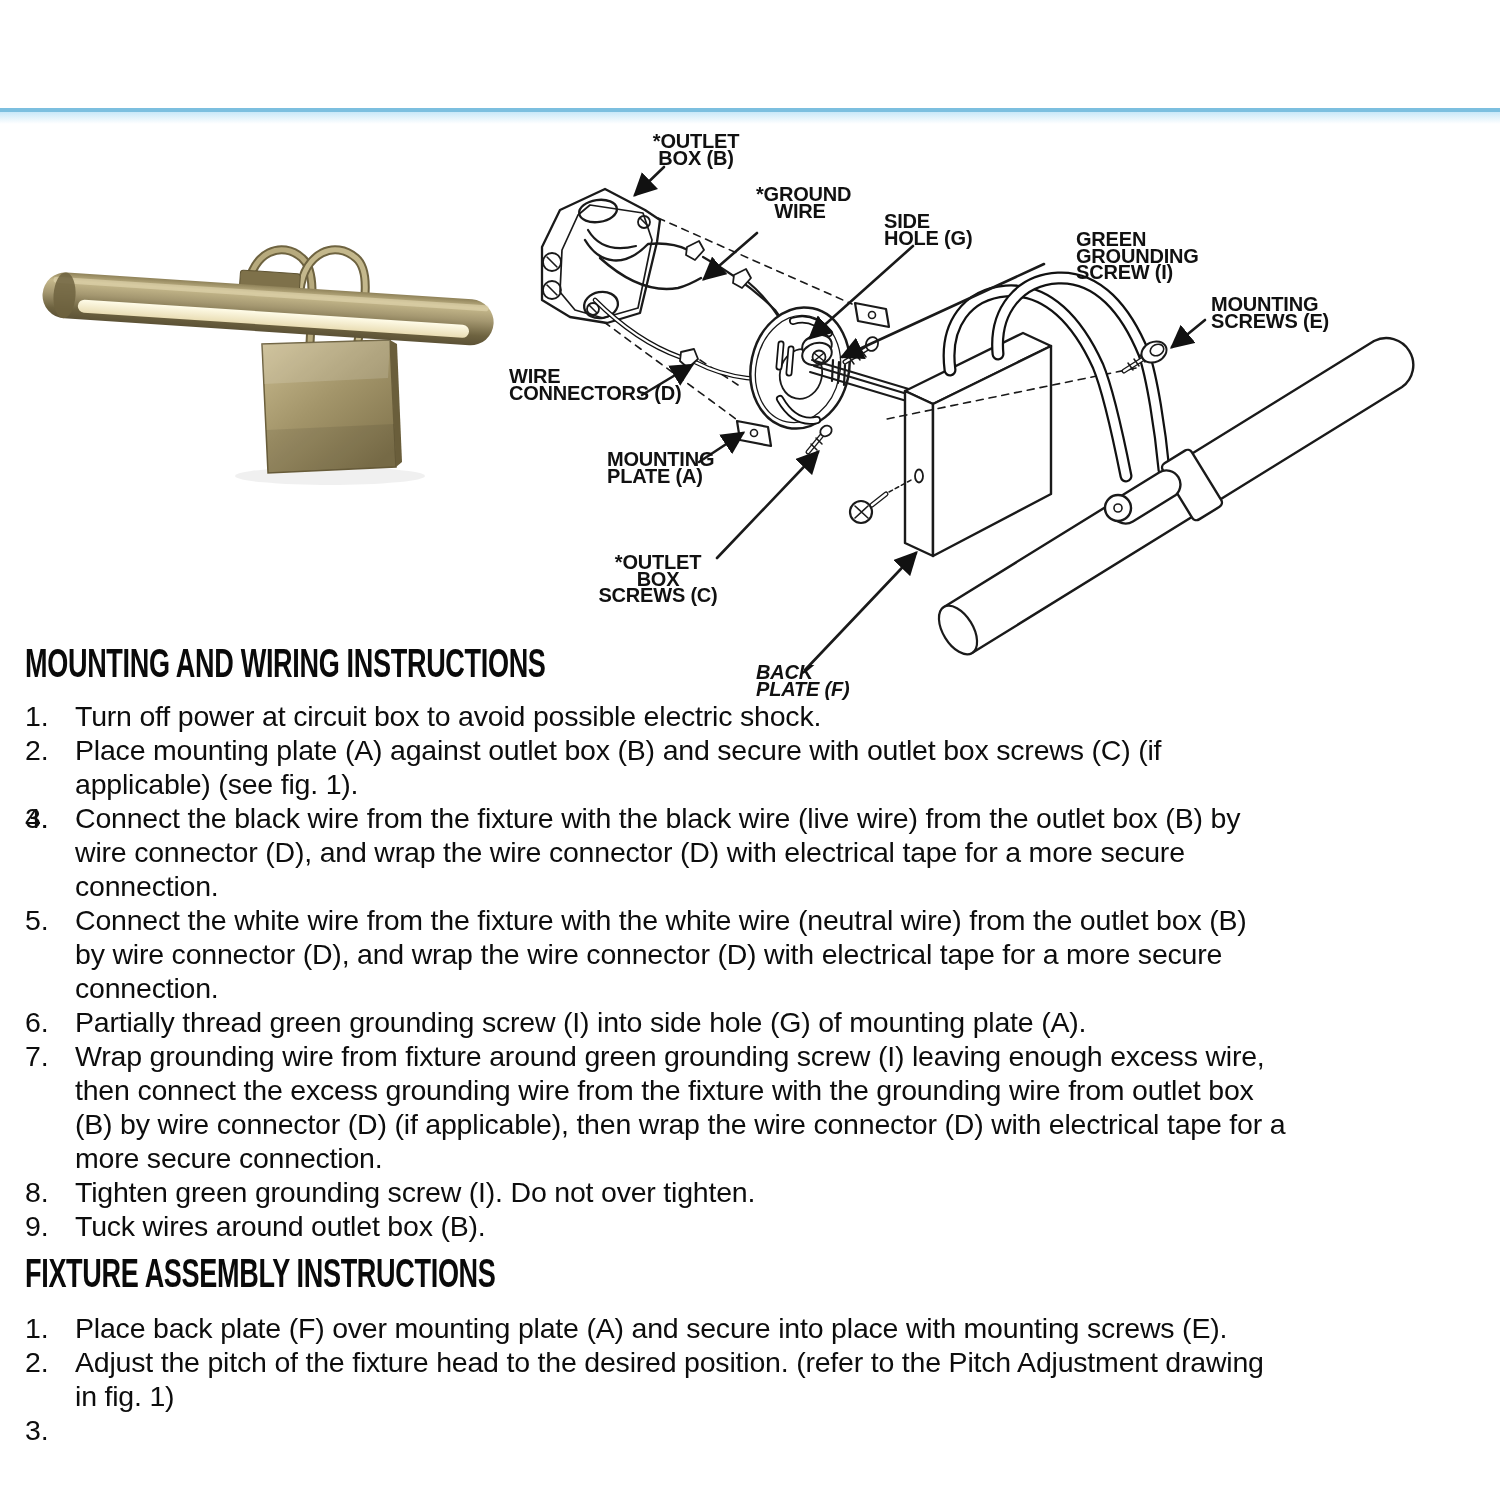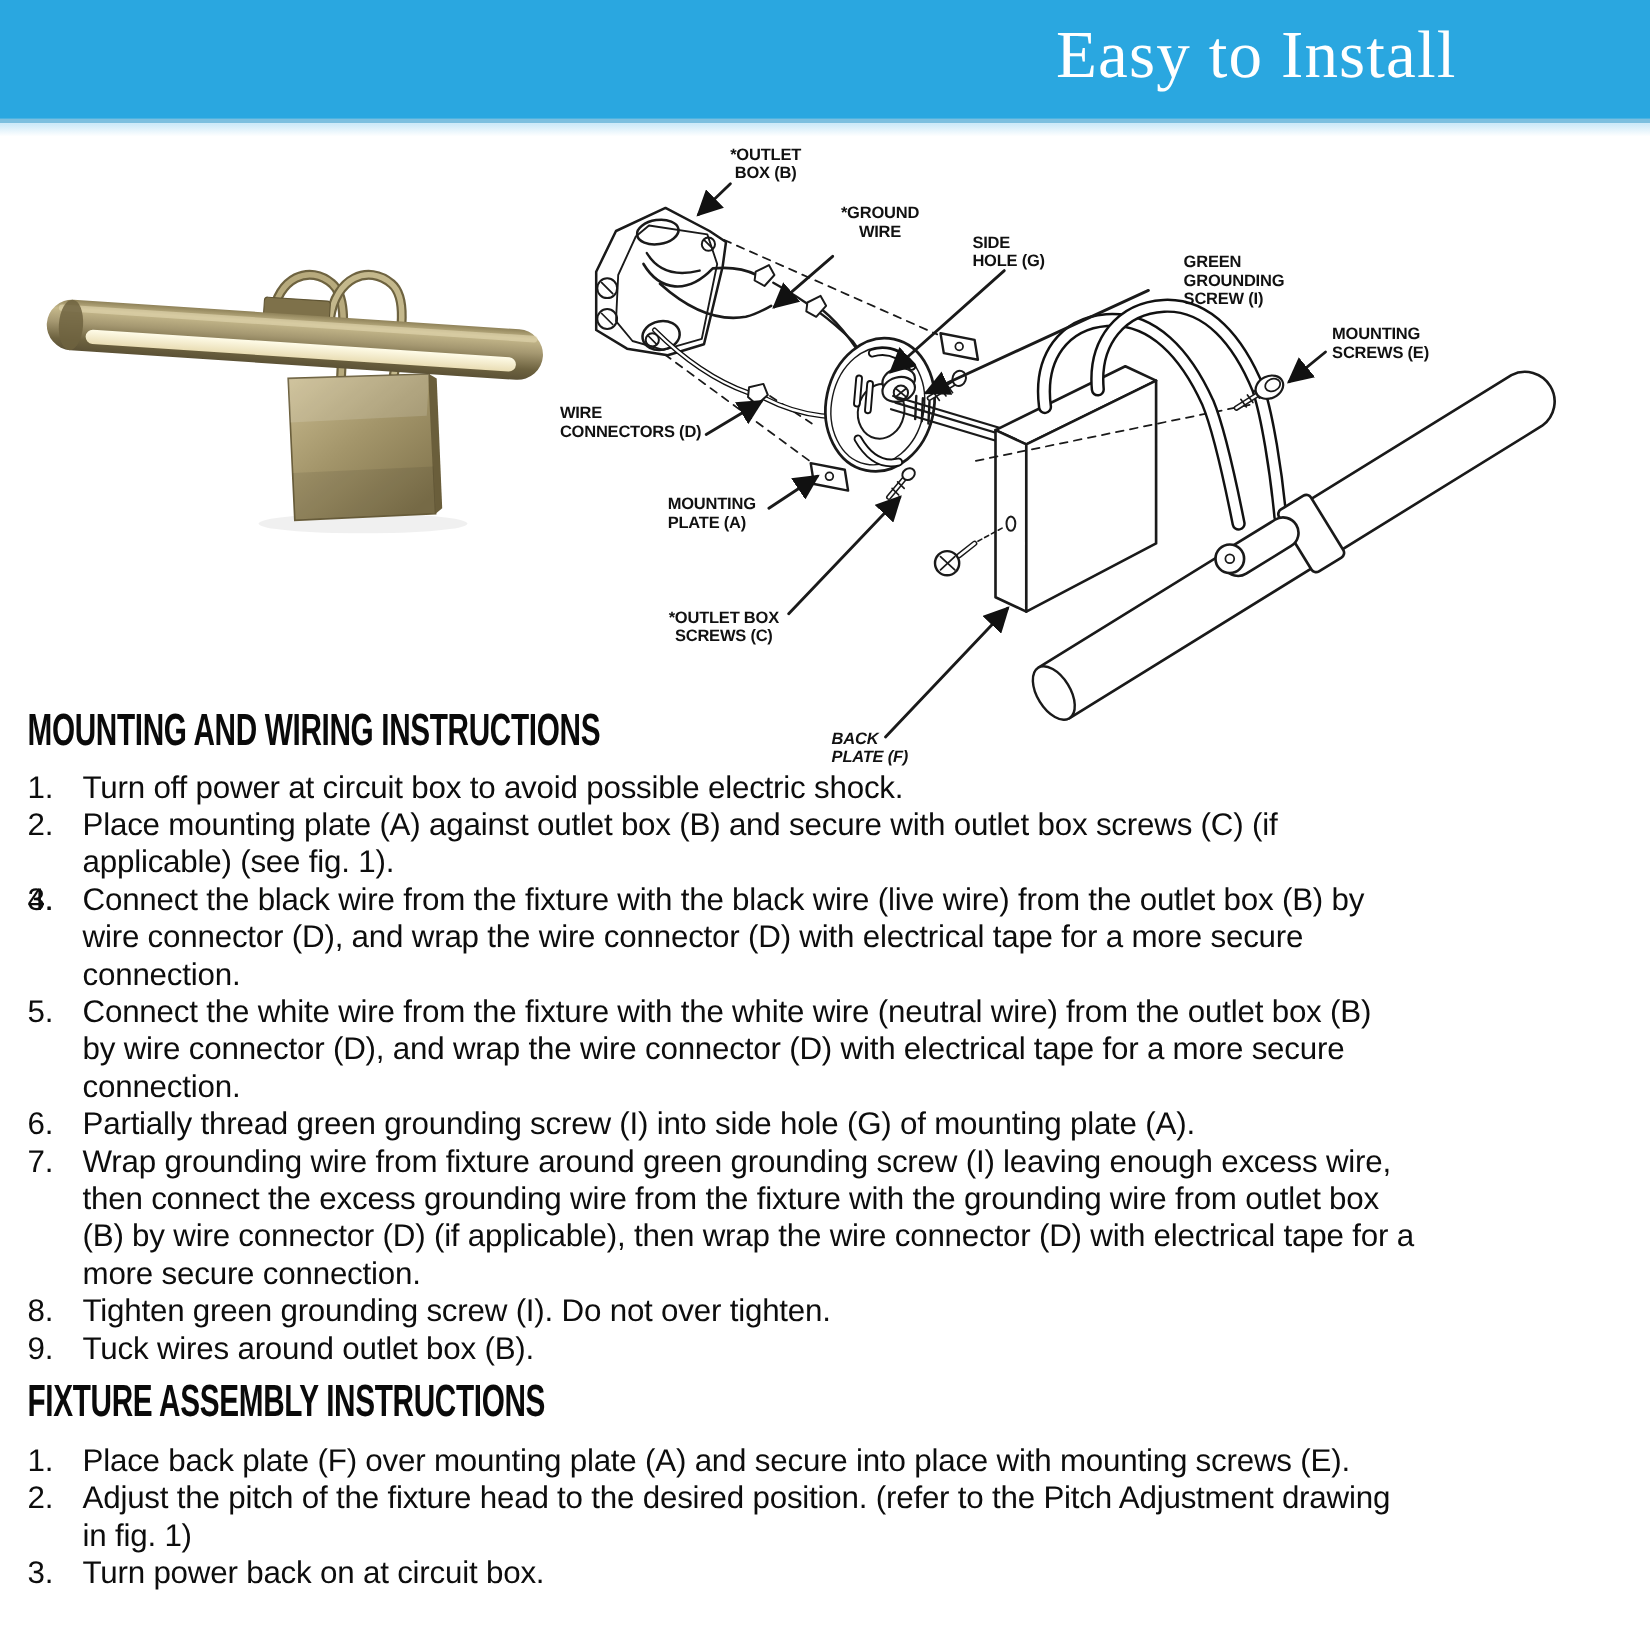--- a/index.html
+++ b/index.html
@@ -8,21 +8,21 @@
 
   
   .banner { position:absolute; left:0; top:0; width:1500px; height:108px; background:#2aa7e0; }
   .banner-edge { position:absolute; left:0; top:108px; width:1500px; height:4px; background:#2494ca; opacity:.6; }
   .banner-fade { position:absolute; left:0; top:112px; width:1500px; height:12px;
                  background:linear-gradient(#c9e8f8,#ffffff); }
   .banner-title { position:absolute; left:960px; top:16px; font-family:"Liberation Serif", serif;
                   font-size:61px; color:#ffffff; letter-spacing:1px; white-space:nowrap; }
 
   
-  .dlabel { position:absolute; font-weight:bold; font-size:15px; line-height:16.5px;
+  .dlabel { position:absolute; font-weight:bold; font-size:20px; line-height:16.5px;
             letter-spacing:-0.2px; color:#111; white-space:pre-line; }
   .tc { text-align:center; }
 
   
   .instructions { position:absolute; left:25px; top:643px; width:1430px; }
   .head { margin:0; font-size:41px; font-weight:bold; line-height:40px; letter-spacing:-0.5px;
           transform:scaleX(0.66); transform-origin:left center; white-space:nowrap; color:#0a0a0a; }
   .head2 { margin-top:10px; }
   .list { margin-top:16px; font-size:28.5px; line-height:34px; letter-spacing:-0.2px; }
   .list2 { margin-top:18px; }
@@ -30,23 +30,20 @@
   .li .num { position:absolute; left:0; top:0; }
   .li .txt { white-space:pre-line; }
 
   svg { position:absolute; }
 </style>
 </head>
 <body>
 
 <div class="page">
 
-  <div class="banner">
-    <div class="banner-title">Easy to Install</div>
-  </div>
   <div class="banner-edge"></div>
   <div class="banner-fade"></div>
 
   <svg style="left:15px; top:235px;" width="510" height="250" viewBox="15 235 510 250">
     <defs>
       <linearGradient id="barGrad" x1="0" y1="0" x2="0" y2="1">
         <stop offset="0" stop-color="#8f8259"></stop>
           <stop offset="0.18" stop-color="#c6b98c"></stop>
         <stop offset="0.45" stop-color="#a59871"></stop>
           <stop offset="0.78" stop-color="#6e6340"></stop>
@@ -295,17 +292,17 @@
     <div class="list list2">
       <div class="li">
         <span class="num">1.</span>
         <span class="txt">Place back plate (F) over mounting plate (A) and secure into place with mounting screws (E).</span></div>
       <div class="li">
         <span class="num">2.</span>
         <span class="txt">Adjust the pitch of the fixture head to the desired position. (refer to the Pitch Adjustment drawing
 in fig. 1)</span></div>
       <div class="li">
         <span class="num">3.</span>
-        <span class="txt">Turn power back on at circuit box.</span></div>
+        </div>
     </div>
 
   </div>
 </div>
 
 </body></html>

